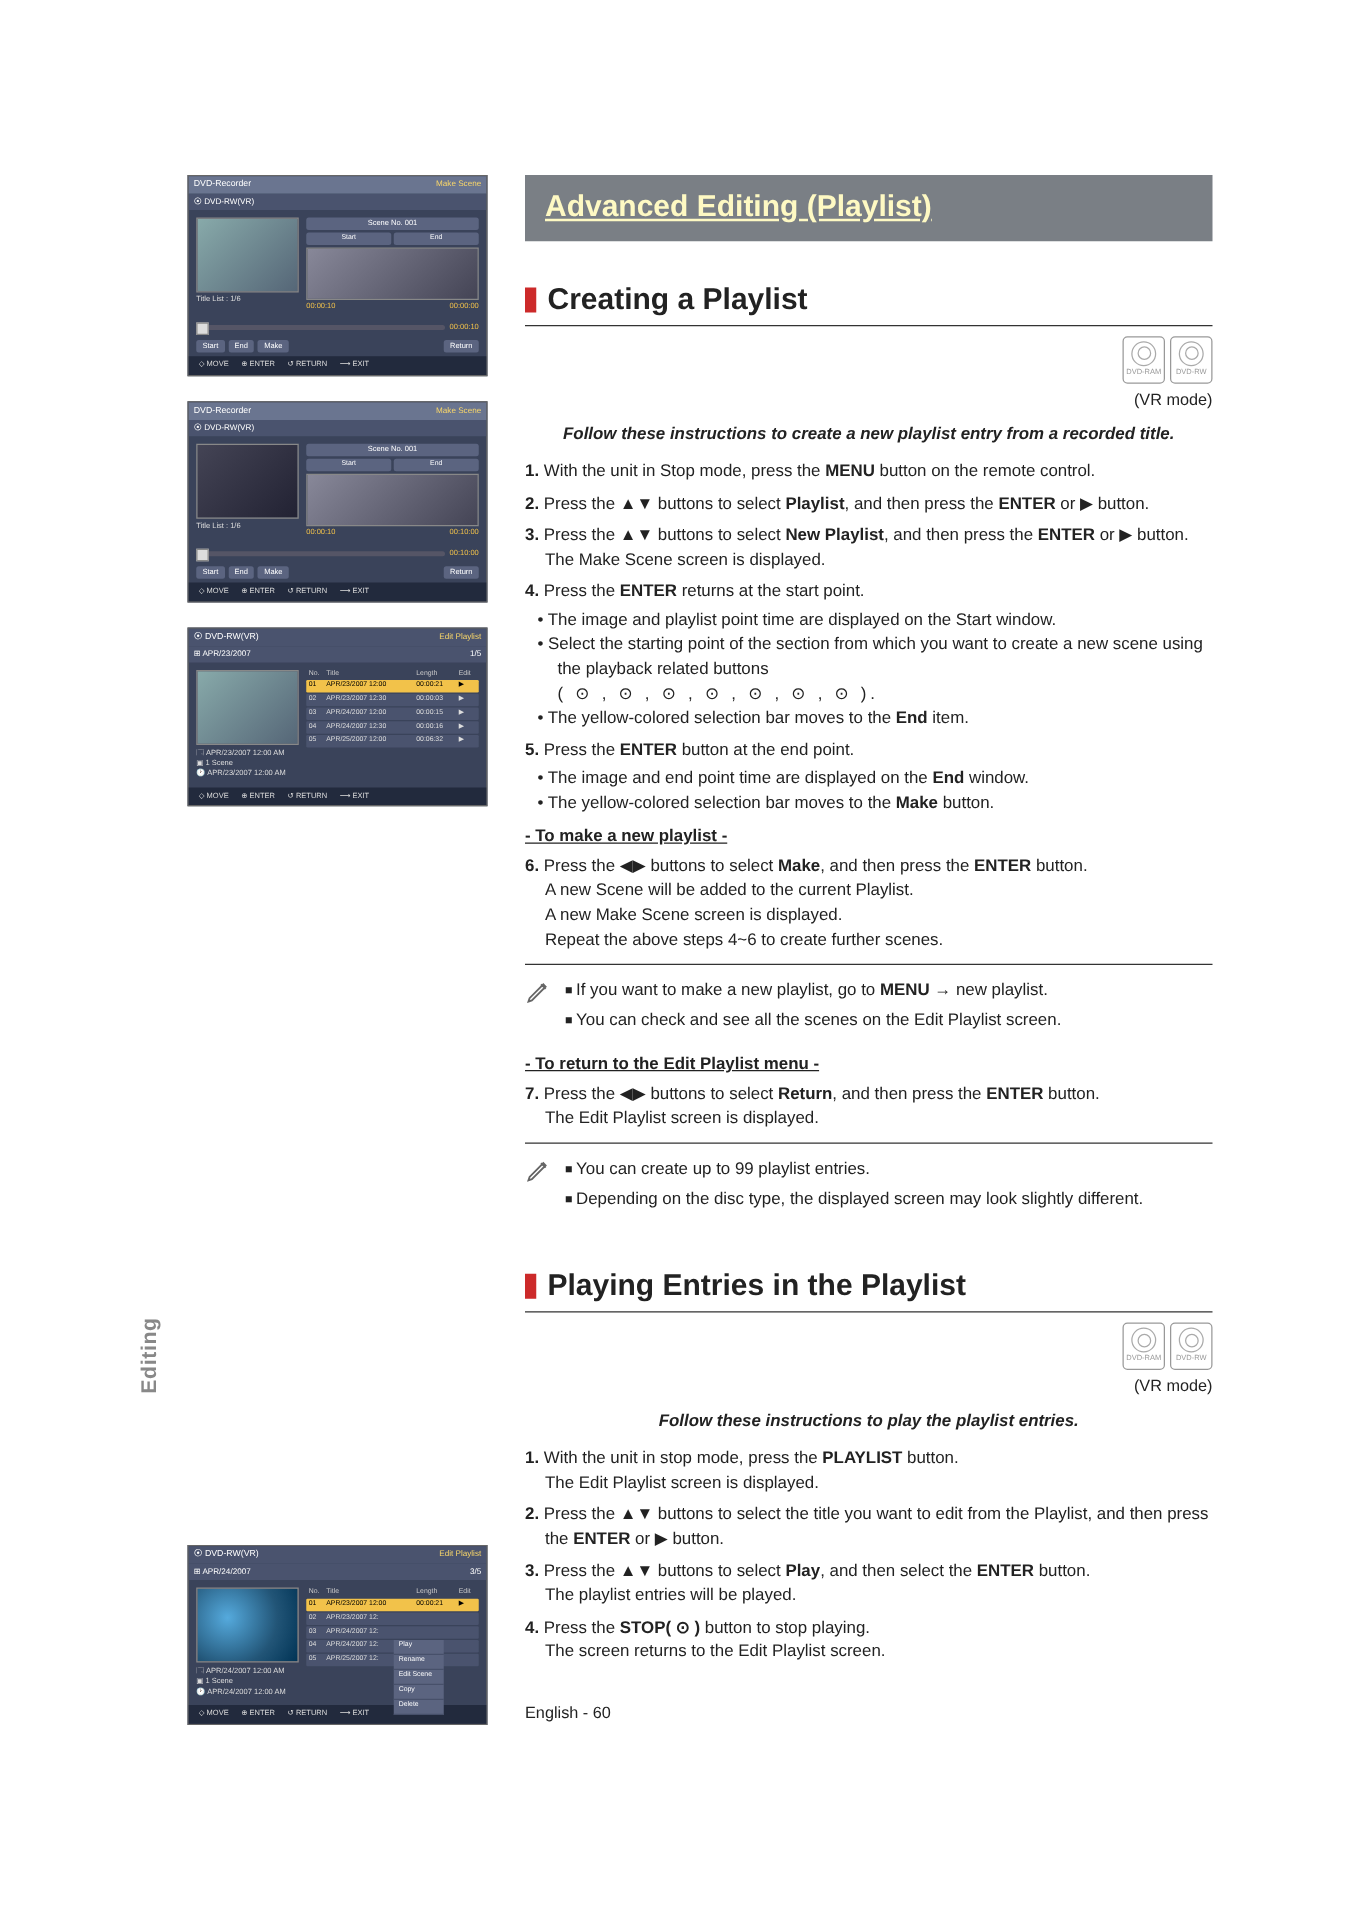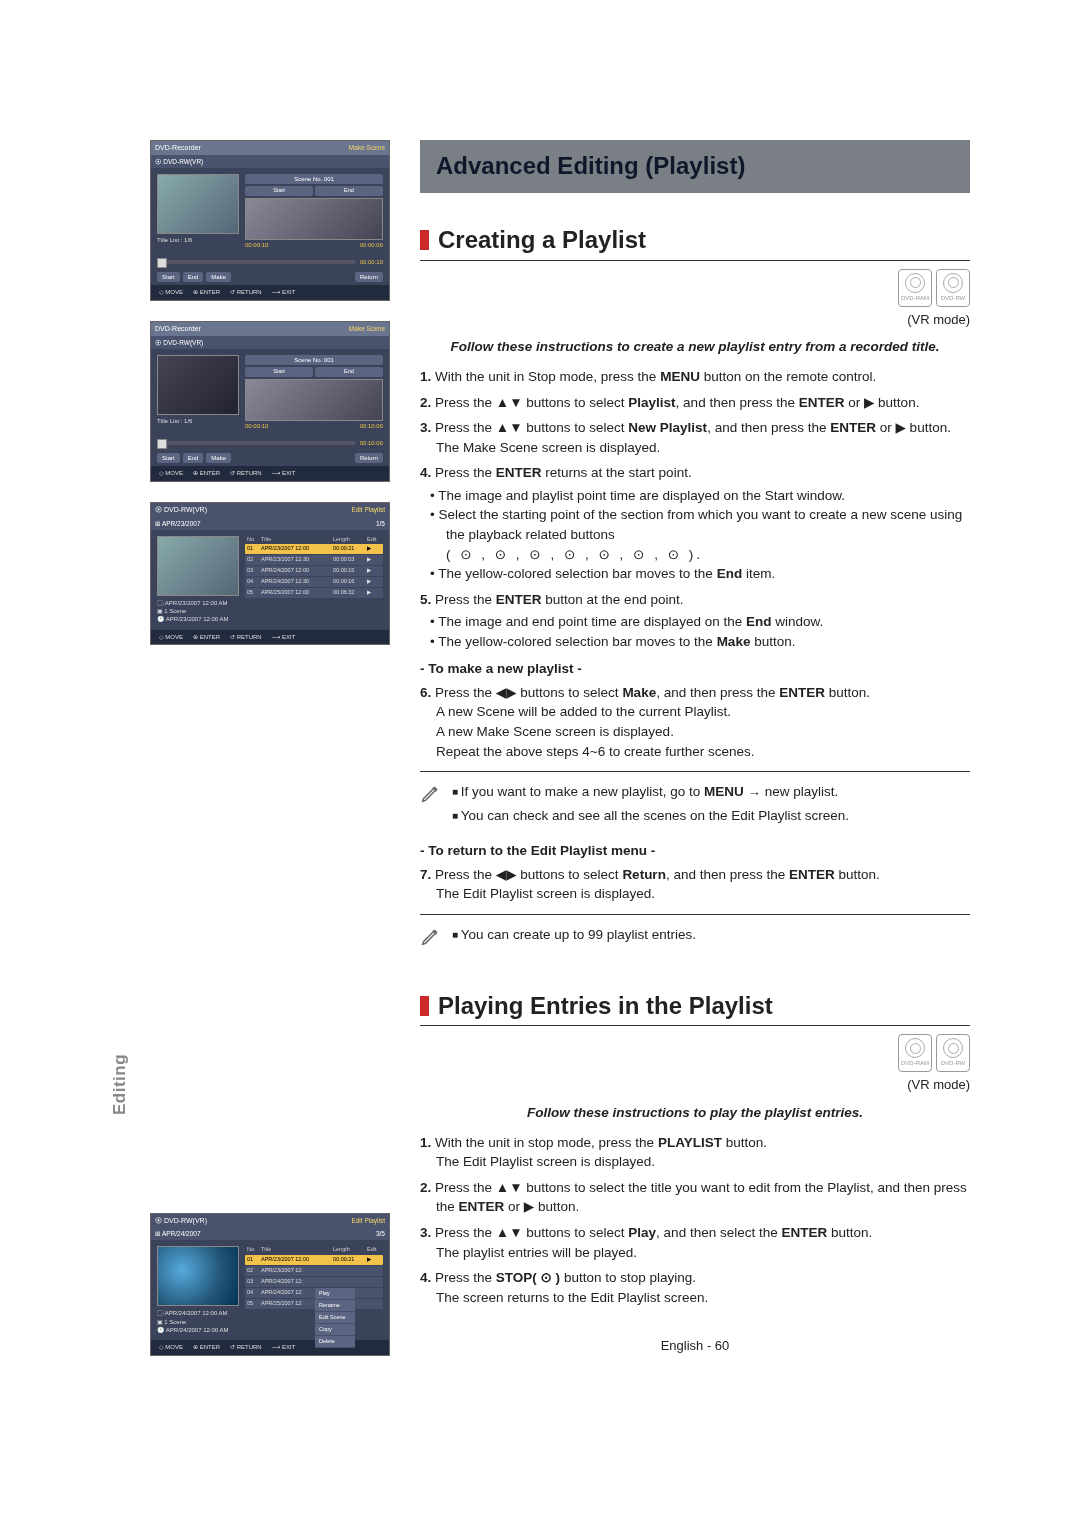--- a/index.html
+++ b/index.html
@@ -51,49 +51,49 @@
   .ep-row span:nth-child(1){ width:14px; } .ep-row span:nth-child(2){ flex:1; } .ep-row span:nth-child(3){ width:34px; } .ep-row span:nth-child(4){ width:14px; }
   .ep-meta { font-size: 6px; color: #ddd; line-height: 1.4; margin-top: 3px; }
   .ep-sub { display: flex; justify-content: space-between; background: #4a536e; padding: 1.5px 4px; font-size: 6.5px; }
   .ctx { position: absolute; right: 34px; top: 48px; background: #5b6480; font-size: 5.5px; width: 40px; }
   .ctx div { padding: 1.5px 4px; border-bottom: 1px solid #47506a; }
 
   
   .vlabel { position: absolute; left: 108px; top: 1115px; transform: rotate(-90deg); transform-origin: left top; font-weight: bold; color: #888; font-size: 17px; letter-spacing: 0.5px; }
 
   
-  .banner { background: #7a7f85; color: #0f172a; font-weight: bold; font-size: 24px; padding: 9px 16px; margin-bottom: 30px; }
+  .banner { background: #7a7f85; color: #fef9c3; font-weight: bold; font-size: 24px; padding: 9px 16px; margin-bottom: 30px; text-decoration: underline; }
   .h2row { display: flex; align-items: center; margin: 0 0 8px; border-bottom: 1px solid #333; padding-bottom: 2px; }
   .h2row::before { content: ""; width: 9px; height: 20px; background: #cc2a2a; margin-right: 9px; }
   .h2row h2 { font-size: 24px; font-weight: bold; }
   .vrmoderow { display: flex; justify-content: flex-end; align-items: flex-end; gap: 6px; margin: 2px 0 4px; }
   .discicn { display: flex; gap: 4px; }
   .disc { width: 34px; height: 38px; border: 1.5px solid #999; border-radius: 4px; display: flex; flex-direction: column; align-items: center; justify-content: center; gap: 1px; }
   .disc .circ { width: 20px; height: 20px; border: 1.5px solid #aaa; border-radius: 50%; display: flex; align-items: center; justify-content: center; }
   .disc .circ::after { content: ""; width: 9px; height: 9px; border: 1px solid #aaa; border-radius: 50%; }
   .disc .lbl { font-size: 6px; color: #999; }
   .vrmode { font-size: 13px; text-align: right; margin-bottom: 8px; }
   .lead { font-weight: bold; font-style: italic; margin-bottom: 10px; text-align: center; }
   ol.steps { list-style: none; padding-left: 0; }
   ol.steps > li { margin-bottom: 6px; padding-left: 16px; text-indent: -16px; }
   ol.steps > li .num { font-weight: bold; }
   ul.sub { list-style: none; margin: 3px 0 3px 10px; }
   ul.sub li::before { content: "• "; }
   .iconset { letter-spacing: 3px; }
-  .subhead { font-weight: bold; margin: 8px 0 4px; }
+  .subhead { font-weight: bold; margin: 8px 0 4px; text-decoration: underline; }
   .divline { border-top: 1px solid #333; margin: 10px 0; }
   .notebox { display: flex; gap: 10px; margin: 6px 0 12px; }
   .pencil { width: 22px; height: 22px; flex: 0 0 22px; }
   .pencil svg { width: 100%; height: 100%; }
   .notebox ul { list-style: none; }
   .notebox ul li::before { content: "■ "; font-size: 10px; position: relative; top: -1px; }
   .notebox ul li { margin-bottom: 4px; }
   .bold { font-weight: bold; text-align: right; }
   .spacer-md { height: 28px; }
-  .pagenum { text-align: center; margin-top: 30px; font-size: 13px; }
+  .pagenum { text-align: left; margin-top: 30px; font-size: 13px; }
   .thumb.dolphin { background: radial-gradient(circle at 30% 40%, #5ad 0%, #257 60%, #035 100%); }
 </style>
 </head>
 <body>
 
 <div class="vlabel">Editing</div>
 
 <div class="page">
   <div class="sidebar">
 
@@ -385,20 +385,21 @@
     <ol class="steps">
       <li><span class="num">7.</span><span> Press the ◀▶ buttons to select </span><span class="bold">Return</span><span>, and then press the </span><span class="bold">ENTER</span><span> button.</span><br><span>The Edit Playlist screen is displayed.</span></li>
     </ol>
     <div class="divline"></div>
     <div class="notebox">
       <div class="pencil"><svg viewBox="0 0 24 24">
             <path fill="none" stroke="#666" stroke-width="1.6" d="M3 21l3-1 12-12-2-2L4 18l-1 3z M14 6l4 4"></path>
           </svg></div>
       <ul>
         <li><span>You can create up to 99 playlist entries.</span></li>
+        <li><span>Depending on the disc type, the displayed screen may look slightly different.</span></li>
       </ul>
     </div>
 
     <div class="spacer-md"></div>
 
     <div class="h2row">
         <h2>Playing Entries in the Playlist</h2>
       </div>
     <div class="vrmoderow">
       <div class="discicn">

